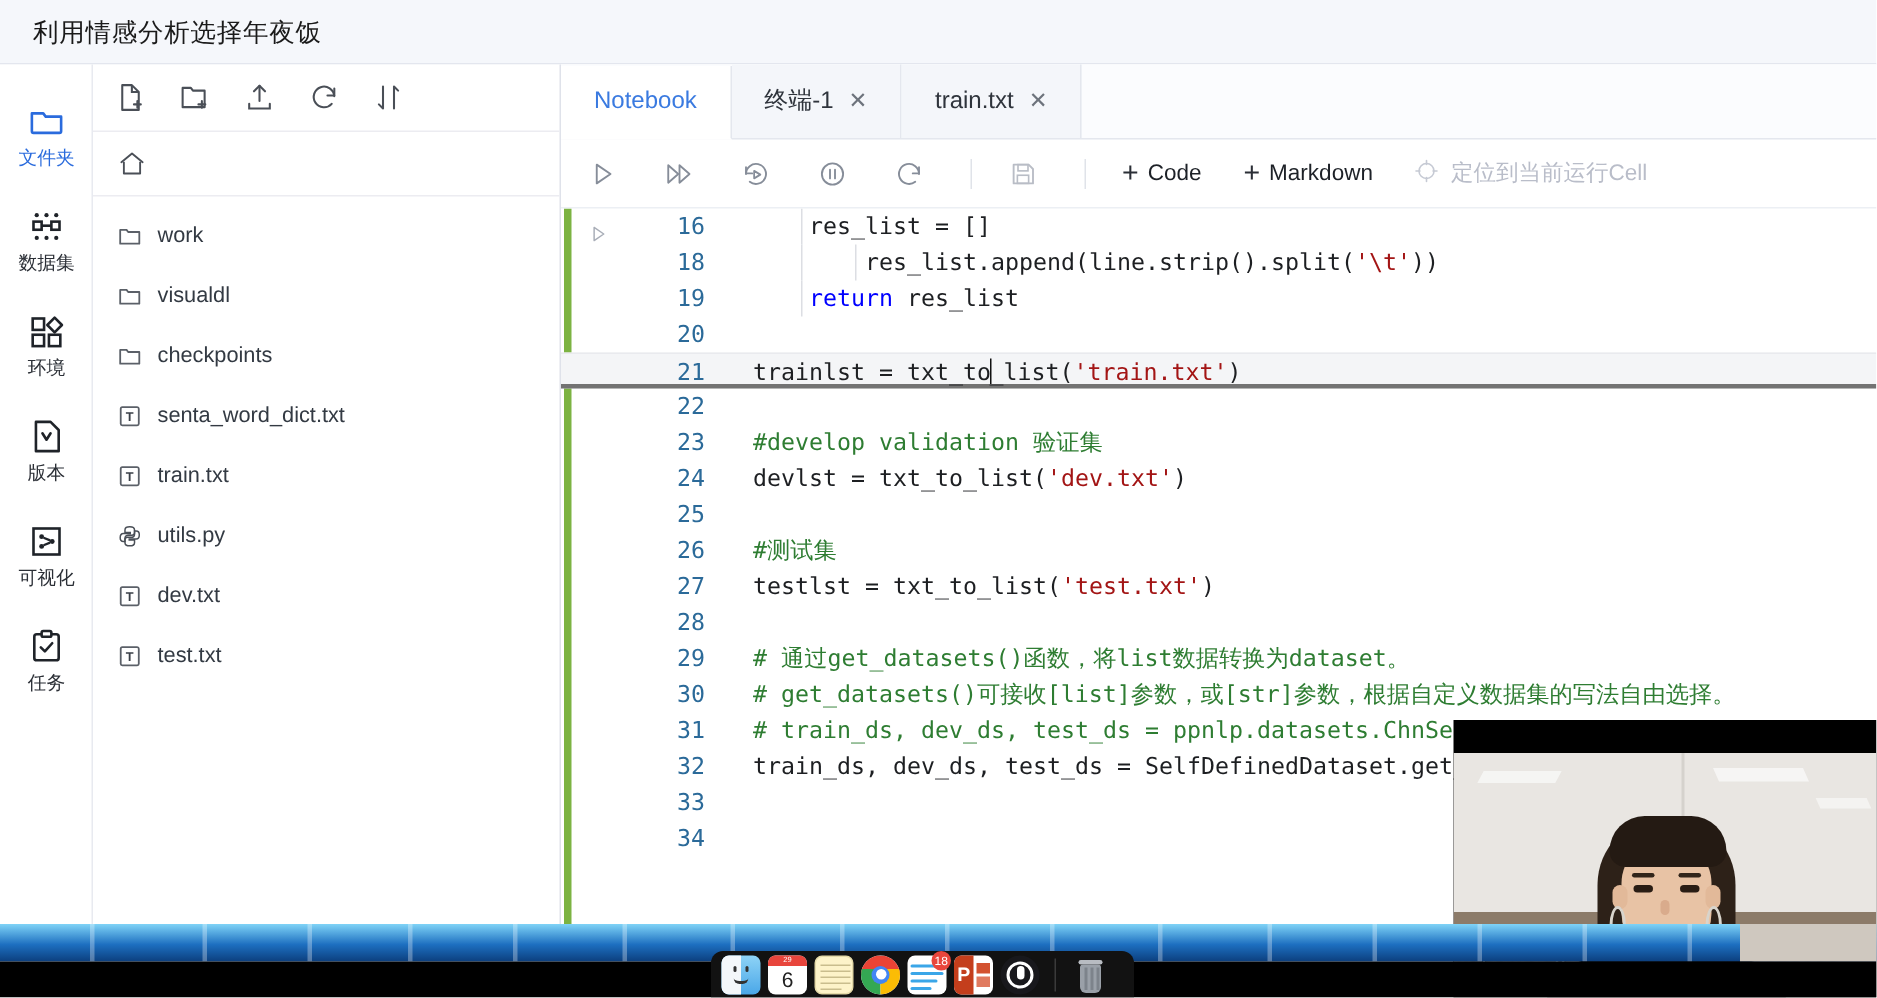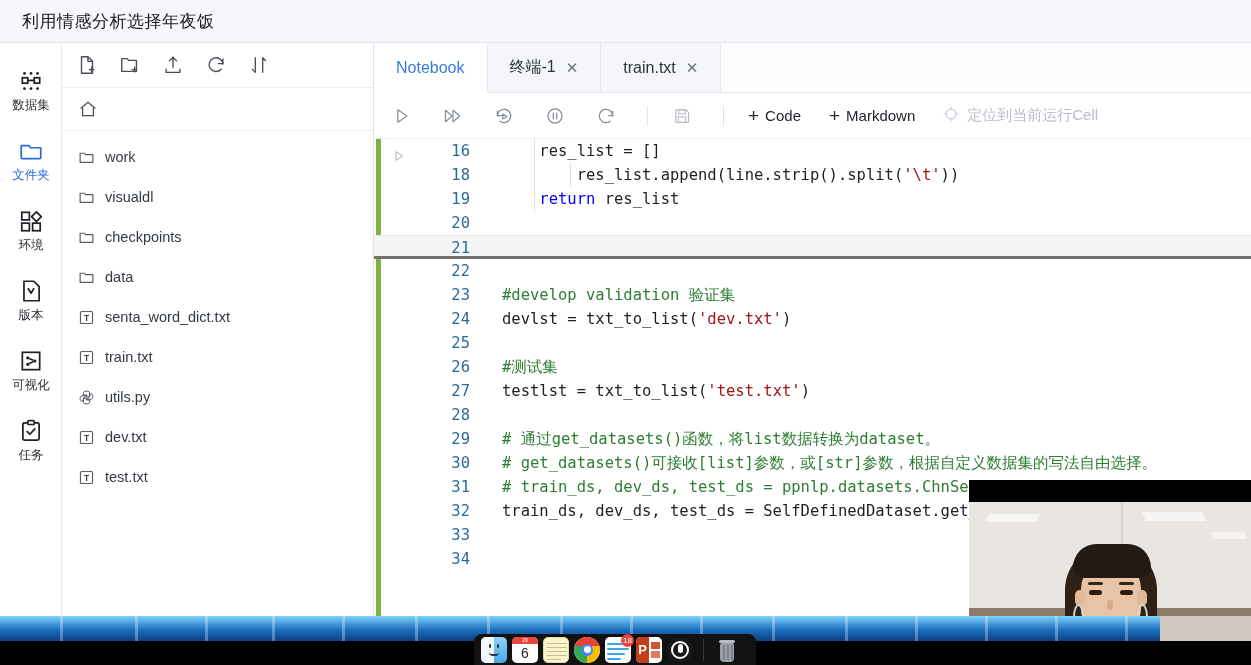--- a/index.html
+++ b/index.html
@@ -216,46 +216,46 @@
 <body>
 
 <div id="app">
 
   <div class="titlebar">
     <div class="title">利用情感分析选择年夜饭</div>
   </div>
 
   <div class="rail">
 
+    <div class="rail-item active">
+      <span class="ico">
+        <svg width="26" height="26" viewBox="0 0 24 24" fill="none">
+            <path d="M3 7h7l1.5 2H21v9a1 1 0 0 1-1 1H4a1 1 0 0 1-1-1V7z" stroke="#2a6bdd" stroke-width="1.6" stroke-linejoin="round"></path>
+          </svg>
+      </span>
+      <span class="lbl">文件夹</span>
+    </div>
+
     <div class="rail-item">
       <span class="ico">
         <svg width="26" height="26" viewBox="0 0 24 24" fill="none">
           <rect x="4" y="9" width="5" height="5" stroke="#1f2329" stroke-width="1.6"></rect>
           <rect x="15" y="9" width="5" height="5" stroke="#1f2329" stroke-width="1.6"></rect>
           <circle cx="6" cy="5" r="1.3" fill="#1f2329"></circle>
             <circle cx="12" cy="5" r="1.3" fill="#1f2329"></circle>
             <circle cx="18" cy="5" r="1.3" fill="#1f2329"></circle>
           <circle cx="6" cy="19" r="1.3" fill="#1f2329"></circle>
             <circle cx="12" cy="19" r="1.3" fill="#1f2329"></circle>
             <circle cx="18" cy="19" r="1.3" fill="#1f2329"></circle>
           <path d="M9 11.5h6" stroke="#1f2329" stroke-width="1.6"></path>
         </svg>
       </span>
       <span class="lbl">数据集</span>
     </div>
 
-    <div class="rail-item active">
-      <span class="ico">
-        <svg width="26" height="26" viewBox="0 0 24 24" fill="none">
-            <path d="M3 7h7l1.5 2H21v9a1 1 0 0 1-1 1H4a1 1 0 0 1-1-1V7z" stroke="#2a6bdd" stroke-width="1.6" stroke-linejoin="round"></path>
-          </svg>
-      </span>
-      <span class="lbl">文件夹</span>
-    </div>
-
     <div class="rail-item">
       <span class="ico">
         <svg width="26" height="26" viewBox="0 0 24 24" fill="none">
           <rect x="3.5" y="4" width="7" height="7" stroke="#1f2329" stroke-width="1.6"></rect>
           <rect x="3.5" y="14" width="7" height="7" stroke="#1f2329" stroke-width="1.6"></rect>
           <path d="M17 3.5l4.5 4.5L17 12.5 12.5 8z" stroke="#1f2329" stroke-width="1.6" stroke-linejoin="round"></path>
           <rect x="13.5" y="14" width="7" height="7" stroke="#1f2329" stroke-width="1.6"></rect>
         </svg>
       </span>
       <span class="lbl">环境</span>
@@ -354,26 +354,20 @@
             </svg></span>
         <span class="fname">visualdl</span>
       </div>
       <div class="file-row">
         <span class="fico"><svg width="17" height="17" viewBox="0 0 24 24" fill="none">
               <path d="M3 6h6l1.5 2H21v11H3z" stroke="#5b6068" stroke-width="1.7" stroke-linejoin="round"></path>
             </svg></span>
         <span class="fname">checkpoints</span>
       </div>
       <div class="file-row">
-        <span class="fico"><svg width="17" height="17" viewBox="0 0 24 24" fill="none">
-              <path d="M3 6h6l1.5 2H21v11H3z" stroke="#5b6068" stroke-width="1.7" stroke-linejoin="round"></path>
-            </svg></span>
-        <span class="fname">data</span>
-      </div>
-      <div class="file-row">
         <span class="fico"><svg width="17" height="17" viewBox="0 0 24 24">
               <rect x="3.5" y="3.5" width="17" height="17" rx="1.5" fill="none" stroke="#5b6068" stroke-width="1.7"></rect>
               <text x="12" y="16.5" font-size="12" font-family="Liberation Sans, sans-serif" font-weight="bold" fill="#3a3f47" text-anchor="middle">T</text>
             </svg></span>
         <span class="fname">senta_word_dict.txt</span>
       </div>
       <div class="file-row">
         <span class="fico"><svg width="17" height="17" viewBox="0 0 24 24">
               <rect x="3.5" y="3.5" width="17" height="17" rx="1.5" fill="none" stroke="#5b6068" stroke-width="1.7"></rect>
               <text x="12" y="16.5" font-size="12" font-family="Liberation Sans, sans-serif" font-weight="bold" fill="#3a3f47" text-anchor="middle">T</text>
@@ -484,21 +478,21 @@
       <span class="runarrow">
         <svg width="14" height="14" viewBox="0 0 24 24" fill="none">
             <path d="M7 4.5l11 7.5-11 7.5z" stroke="#a9aeb8" stroke-width="1.7" stroke-linejoin="round"></path>
           </svg>
       </span>
       <div class="codearea" id="codearea">
           <div class="cline"><span class="ln">16</span><span class="indentguide"></span><span class="code"><span class="">    res_list = []</span></span></div>
           <div class="cline"><span class="ln">18</span><span class="indentguide"></span><span class="indentguide g2"></span><span class="code"><span class="">        res_list.append(line.strip().split(</span><span class="str">'\t'</span><span class="">))</span></span></div>
           <div class="cline"><span class="ln">19</span><span class="indentguide"></span><span class="code"><span class="">    </span><span class="kw">return</span><span class=""> res_list</span></span></div>
           <div class="cline"><span class="ln">20</span><span class="code"><span class=""></span></span></div>
-          <div class="cline hl"><span class="ln">21</span></div>
+          <div class="cline hl"><span class="ln">21</span><span class="code"><span class="">trainlst = txt_to</span><span class="caret"></span><span class="">_list(</span><span class="str">'train.txt'</span><span class="">)</span></span></div>
           <div class="cline"><span class="ln">22</span><span class="code"><span class=""></span></span></div>
           <div class="cline"><span class="ln">23</span><span class="code"><span class="cmt">#develop validation 验证集</span></span></div>
           <div class="cline"><span class="ln">24</span><span class="code"><span class="">devlst = txt_to_list(</span><span class="str">'dev.txt'</span><span class="">)</span></span></div>
           <div class="cline"><span class="ln">25</span><span class="code"><span class=""></span></span></div>
           <div class="cline"><span class="ln">26</span><span class="code"><span class="cmt">#测试集</span></span></div>
           <div class="cline"><span class="ln">27</span><span class="code"><span class="">testlst = txt_to_list(</span><span class="str">'test.txt'</span><span class="">)</span></span></div>
           <div class="cline"><span class="ln">28</span><span class="code"><span class=""></span></span></div>
           <div class="cline"><span class="ln">29</span><span class="code"><span class="cmt"># 通过get_datasets()函数，将list数据转换为dataset。</span></span></div>
           <div class="cline"><span class="ln">30</span><span class="code"><span class="cmt"># get_datasets()可接收[list]参数，或[str]参数，根据自定义数据集的写法自由选择。</span></span></div>
           <div class="cline"><span class="ln">31</span><span class="code"><span class="cmt"># train_ds, dev_ds, test_ds = ppnlp.datasets.ChnSentiCorp.get_datasets()</span></span></div>

